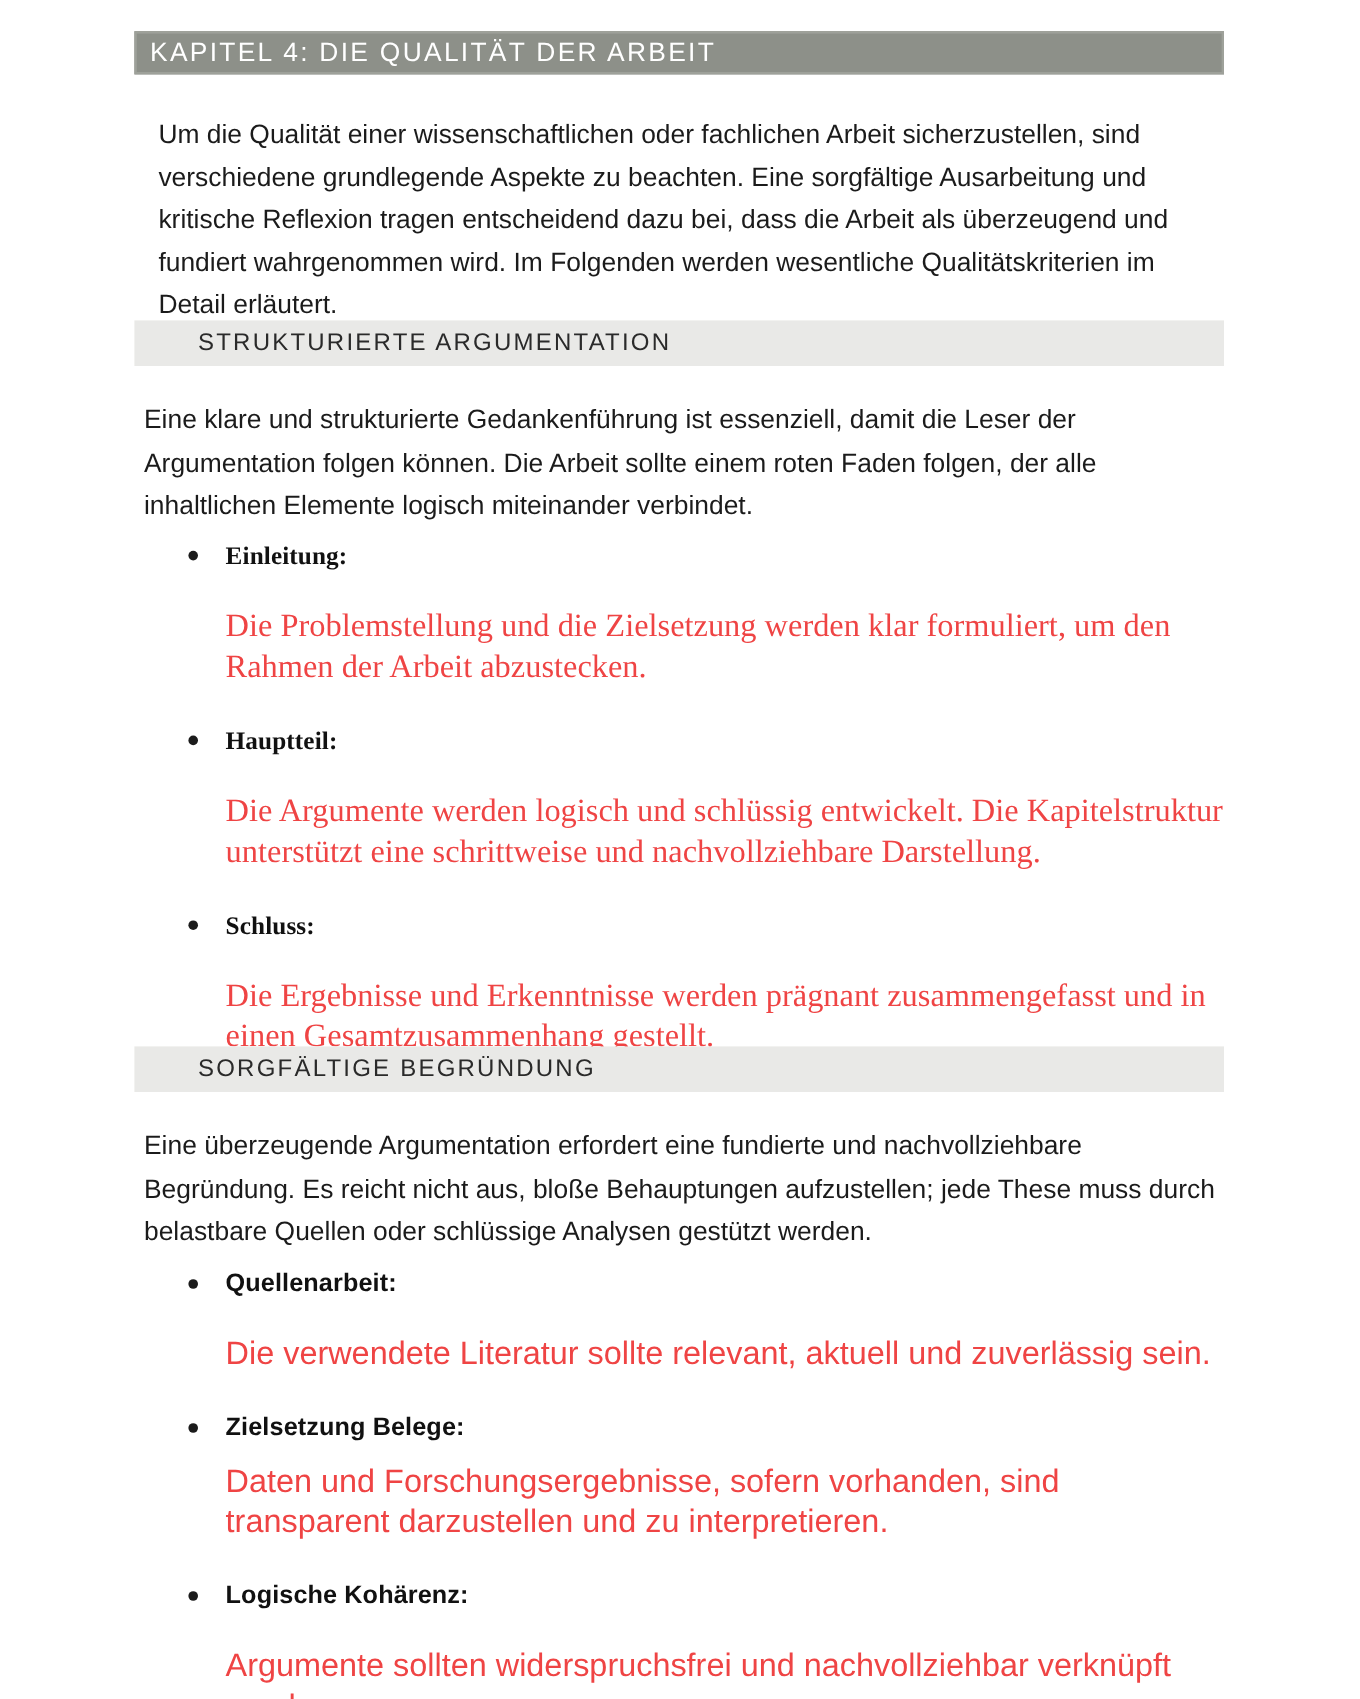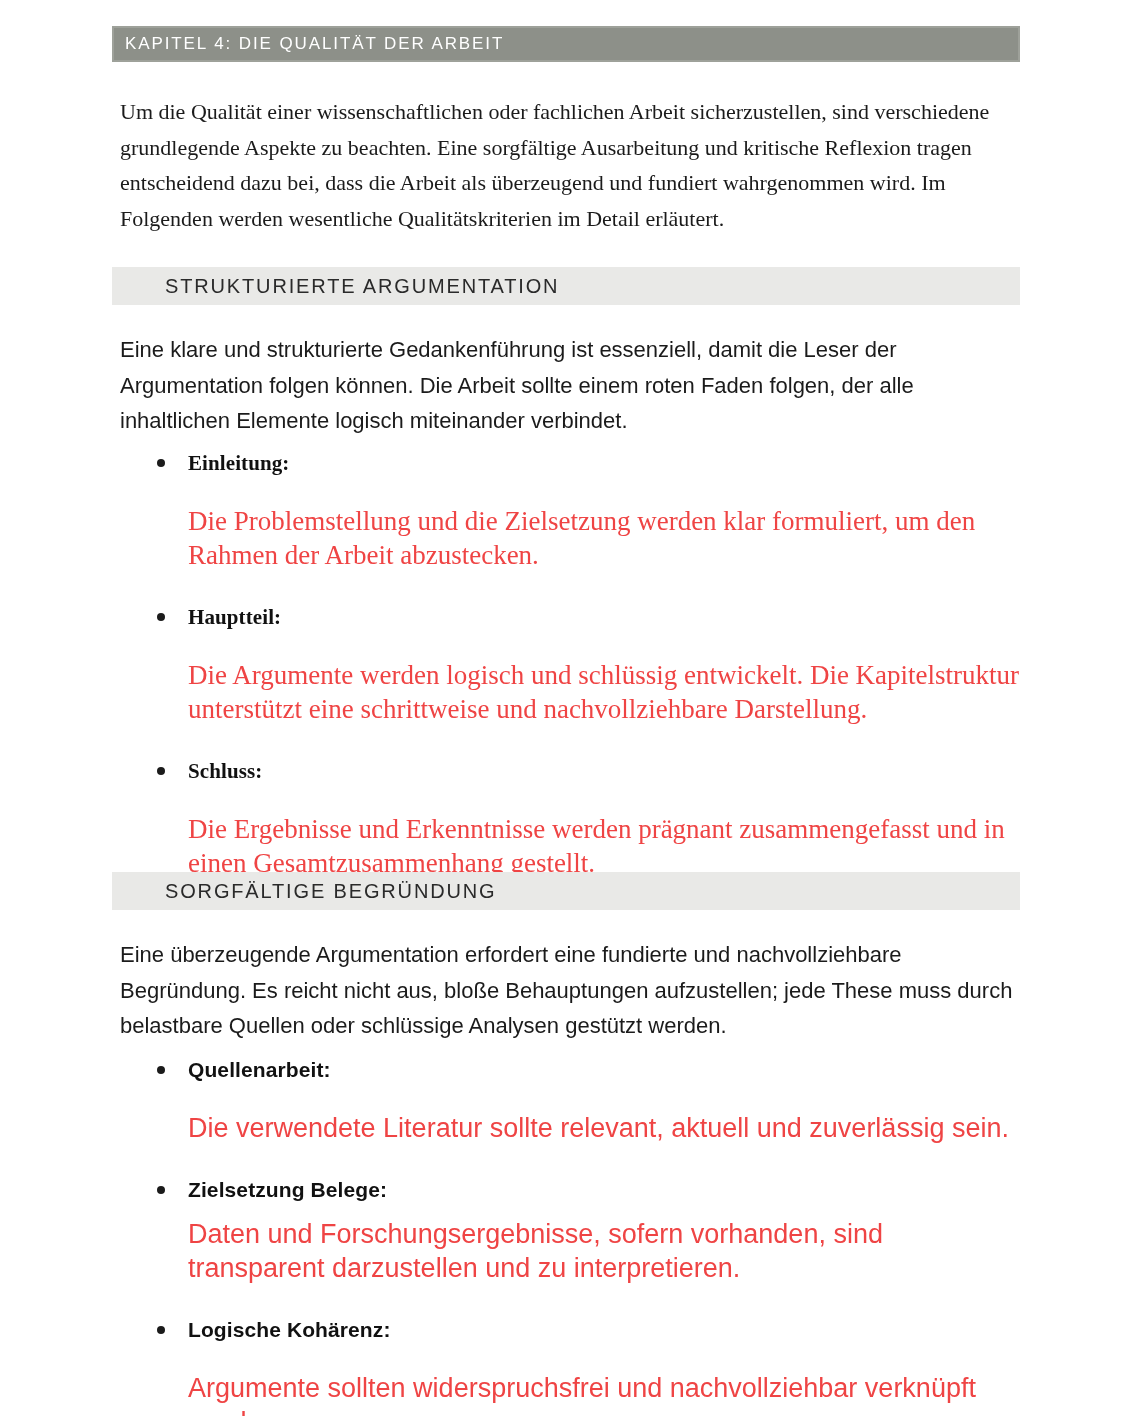--- a/index.html
+++ b/index.html
@@ -32,21 +32,21 @@
     width: 908px;
     height: 36px;
     background: #8d9089;
     border: 2px solid #9ea19a;
     box-sizing: border-box;
     display: flex;
     align-items: center;
   }
   .chapter-bar .chapter-title {
     color: #ffffff;
-    font-size: 17px;
+    font-size: 22px;
     letter-spacing: 1.9px;
     padding-left: 11px;
     font-weight: 400;
     white-space: nowrap;
   }
 
   p.body {
     margin: 0;
     font-size: 22px;
     line-height: 35.5px;
@@ -114,21 +114,21 @@
 </style>
 </head>
 <body>
 
 <div class="page">
 
   <div class="chapter-bar">
     <span class="chapter-title">KAPITEL 4: DIE QUALITÄT DER ARBEIT</span>
   </div>
 
-  <div class="abs" style="left:120px; top:94px; width:890px;font-family:Liberation Serif, serif;">
+  <div class="abs" style="left:132px; top:94px; width:890px;">
     <p class="body">Um die Qualität einer wissenschaftlichen oder fachlichen Arbeit sicherzustellen, sind verschiedene grundlegende Aspekte zu beachten. Eine sorgfältige Ausarbeitung und kritische Reflexion tragen entscheidend dazu bei, dass die Arbeit als überzeugend und fundiert wahrgenommen wird. Im Folgenden werden wesentliche Qualitätskriterien im Detail erläutert.</p>
   </div>
 
   <div class="section-bar" style="top:267px;">
     <span class="section-title">STRUKTURIERTE ARGUMENTATION</span>
   </div>
 
   <div class="abs" style="left:120px; top:332px; width:890px;">
     <p class="body">Eine klare und strukturierte Gedankenführung ist essenziell, damit die Leser der Argumentation folgen können. Die Arbeit sollte einem roten Faden folgen, der alle inhaltlichen Elemente logisch miteinander verbindet.</p>
   </div>

